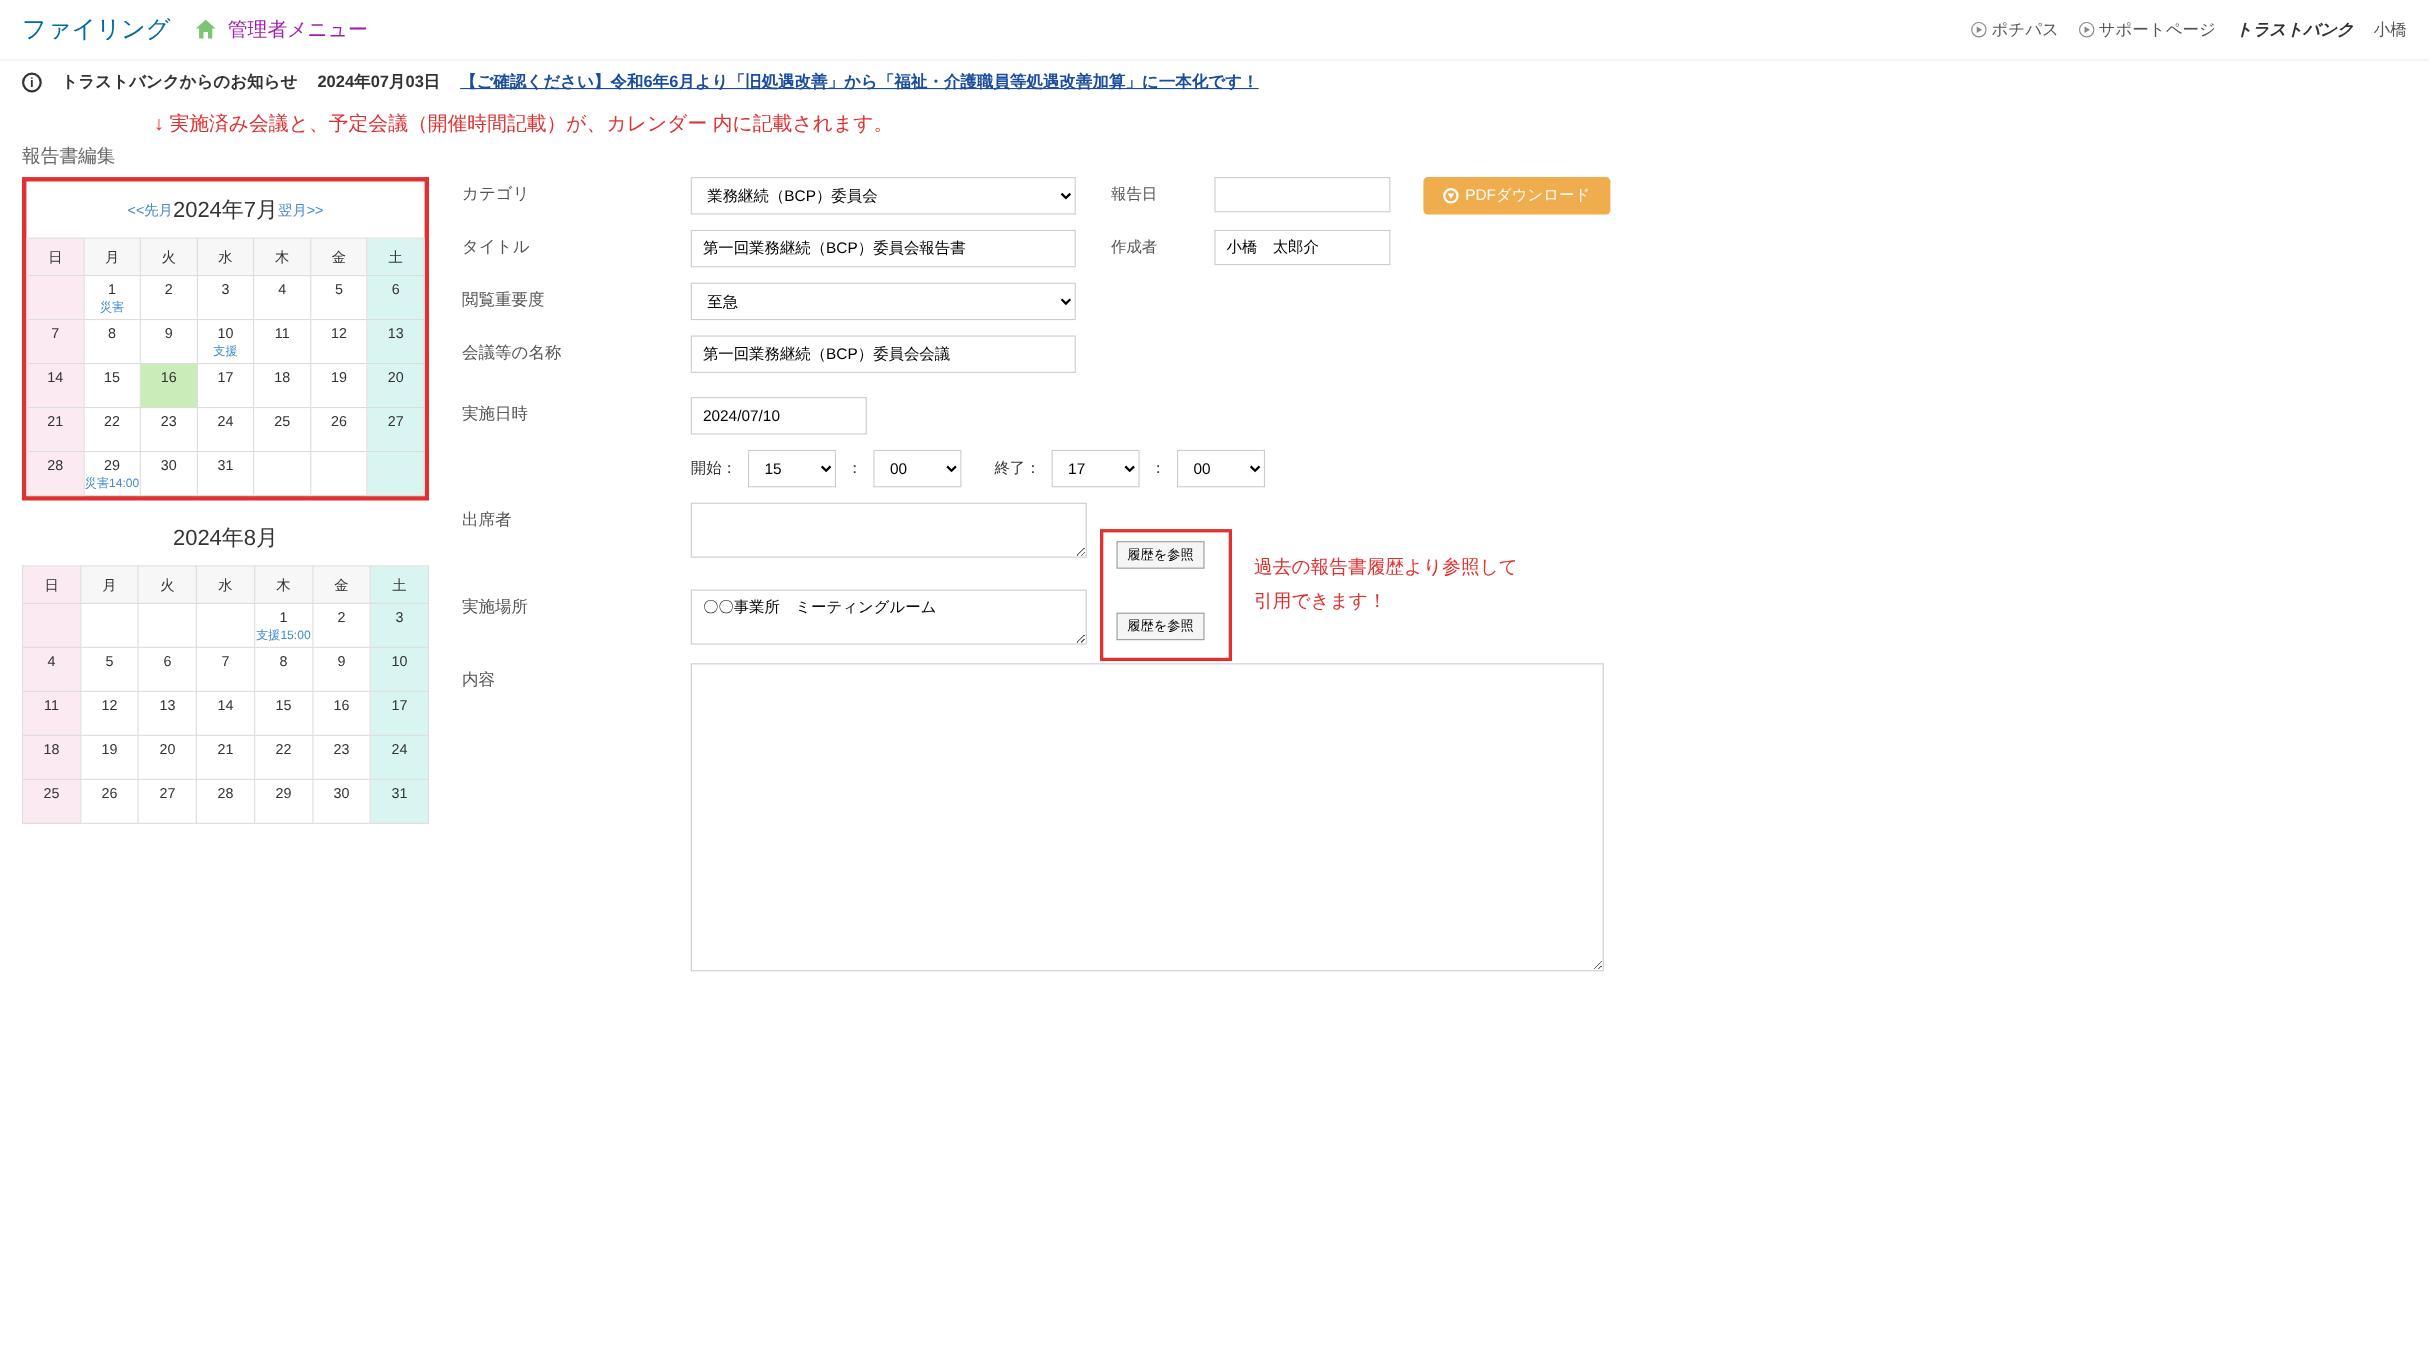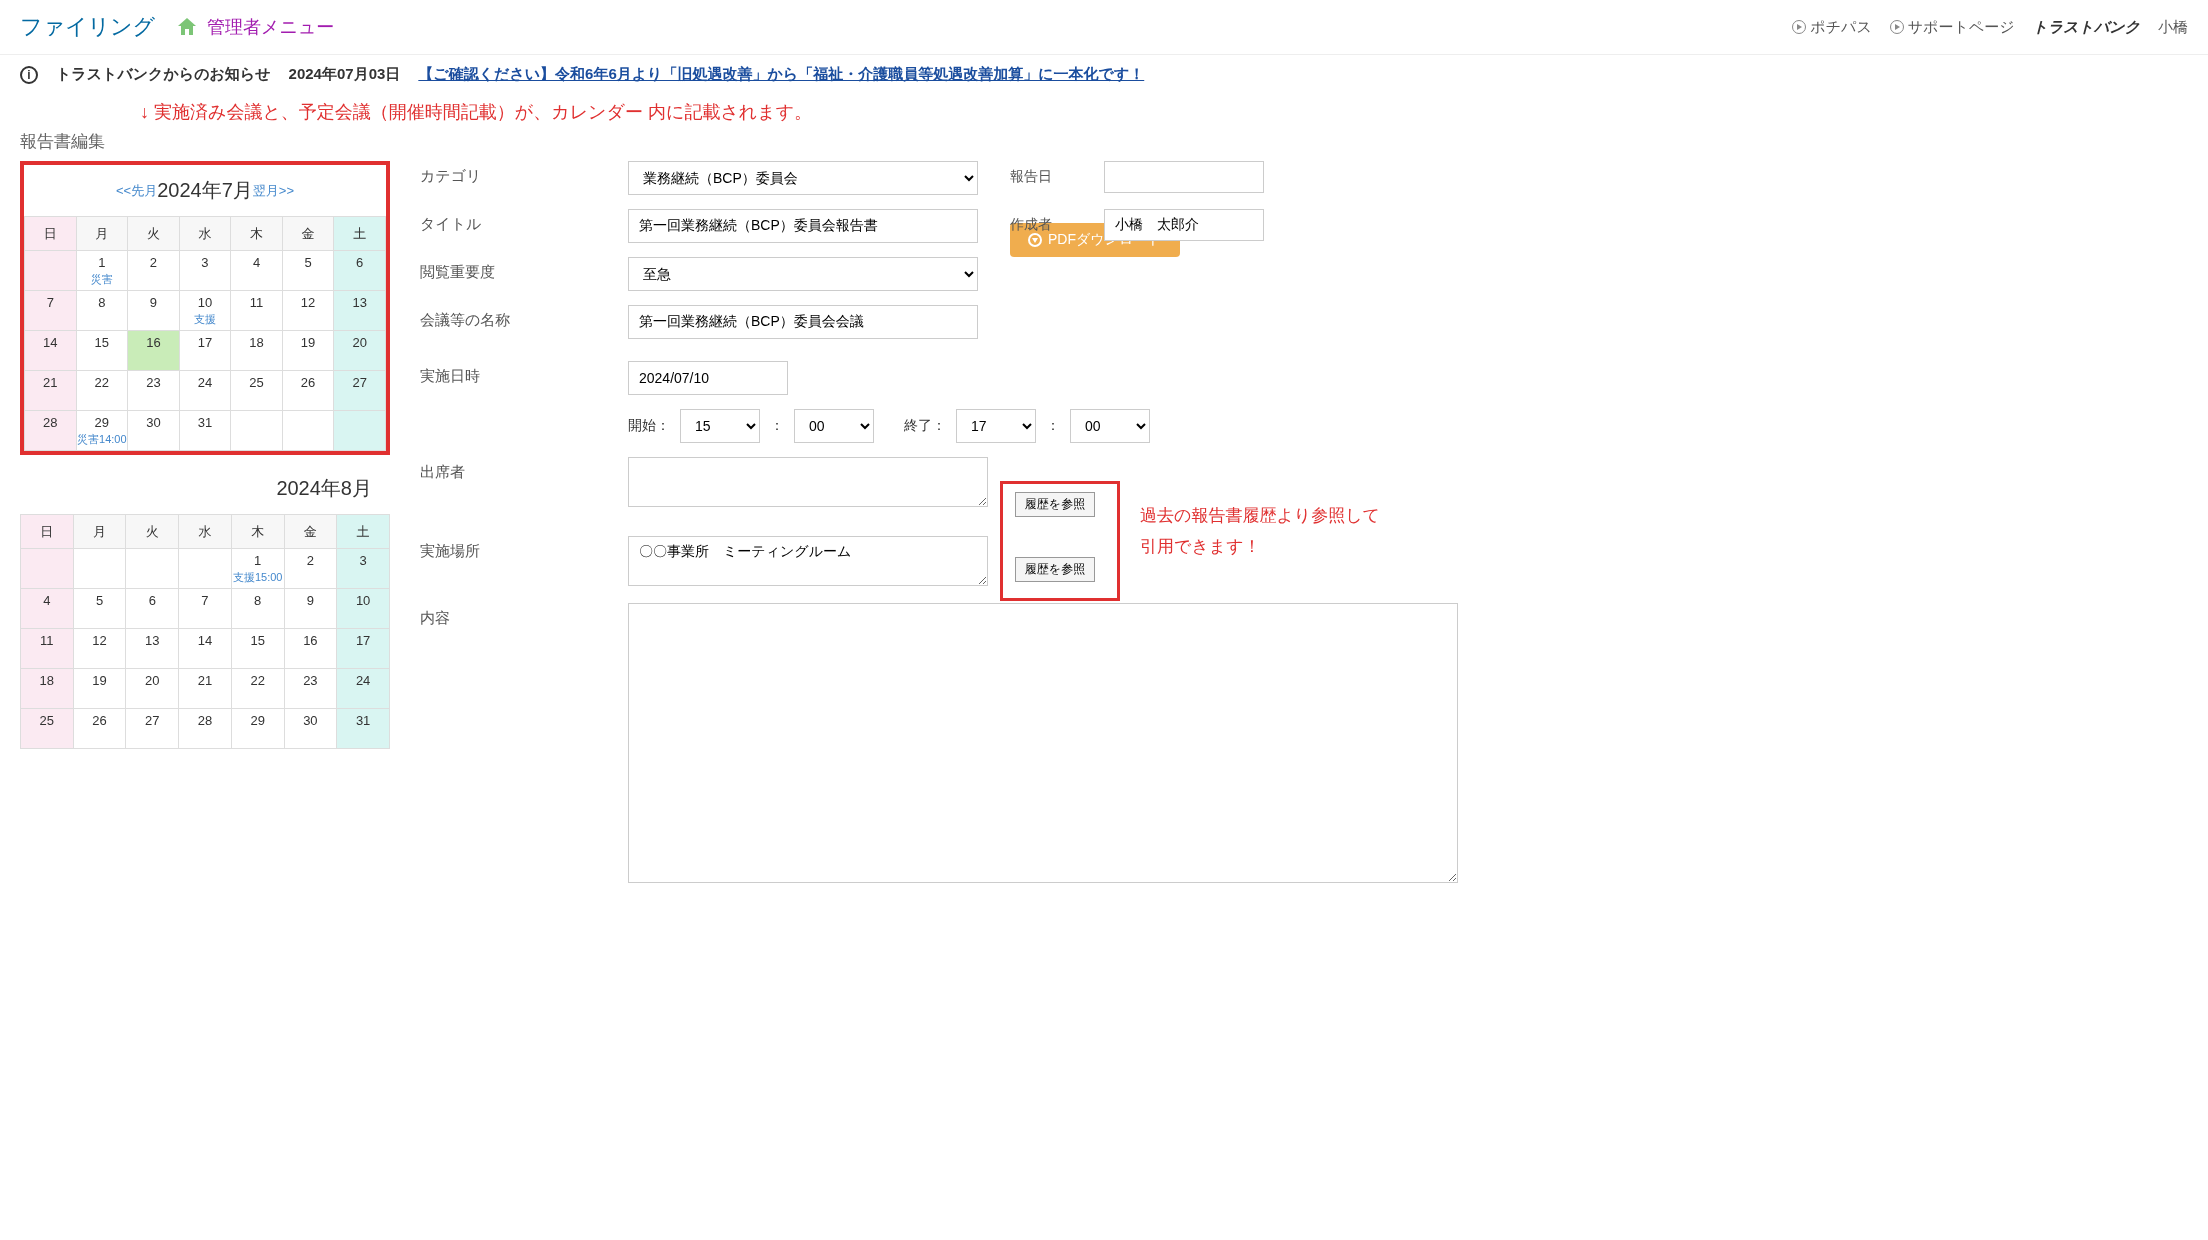--- a/index.html
+++ b/index.html
@@ -48,21 +48,21 @@
   input[type=text], select, textarea { font-family:inherit; font-size:14px; border:1px solid #ccc; padding:6px 10px; background:#fff; }
   select { height:34px; }
   .wide-select { width:350px; }
   .pink-input { width:350px; height:34px; background:#fdeef4; border:1px solid #e4b8cc; }
   .date-input { width:160px; height:34px; }
   .time-row { display:flex; align-items:center; gap:10px; font-size:14px; }
   .time-sel { width:80px; }
   textarea.ta { width:360px; height:50px; resize:both; }
   textarea.content-ta { width:830px; height:280px; resize:both; }
   
-  .top-right-block { position:absolute; left:590px; top:0; display:flex; gap:30px; align-items:flex-start;flex-direction:column; }
+  .top-right-block { position:absolute; left:590px; top:0; display:flex; gap:30px; align-items:flex-start; }
   .mini-label { font-size:14px; color:#555; width:80px; }
   .mini-input { width:160px; height:32px; }
   .pdf-btn { background:#f0ad4e; color:#fff; border:none; padding:8px 18px; border-radius:4px; font-size:14px; cursor:pointer; display:flex; align-items:center; gap:6px; }
   .dl-icon { width:14px; height:14px; border:2px solid #fff; border-radius:50%; display:inline-flex; align-items:center; justify-content:center; }
   .dl-icon::after{content:""; width:0; height:0; border-left:3px solid transparent; border-right:3px solid transparent; border-top:5px solid #fff;}
   
   .hist-box { position:absolute; left:580px; top:320px; border:3px solid #e03030; padding:8px 12px; width:120px; height:120px; display:flex; flex-direction:column; gap:40px; }
   .hist-btn { border:1px solid #999; background:#f5f5f5; font-size:12px; padding:3px 6px; cursor:pointer; width:80px; }
   .annot-side { position:absolute; left:720px; top:340px; color:#e03030; font-size:17px; line-height:1.8; }
 </style>
@@ -163,21 +163,21 @@
           <td>31</td>
           <td></td>
           <td></td>
           <td class="sat"></td>
         </tr>
       </tbody>
         </table>
     </div>
 
     <div class="cal-wrap">
-      <div class="cal-header" style="justify-content:flex-end;">
+      <div class="cal-header" style="justify-content:center;">
         <span class="cal-month">2024年8月</span>
       </div>
       <table class="cal">
         <tbody>
             <tr>
           <th class="sun">日</th>
           <th>月</th>
           <th>火</th>
           <th>水</th>
           <th>木</th>

